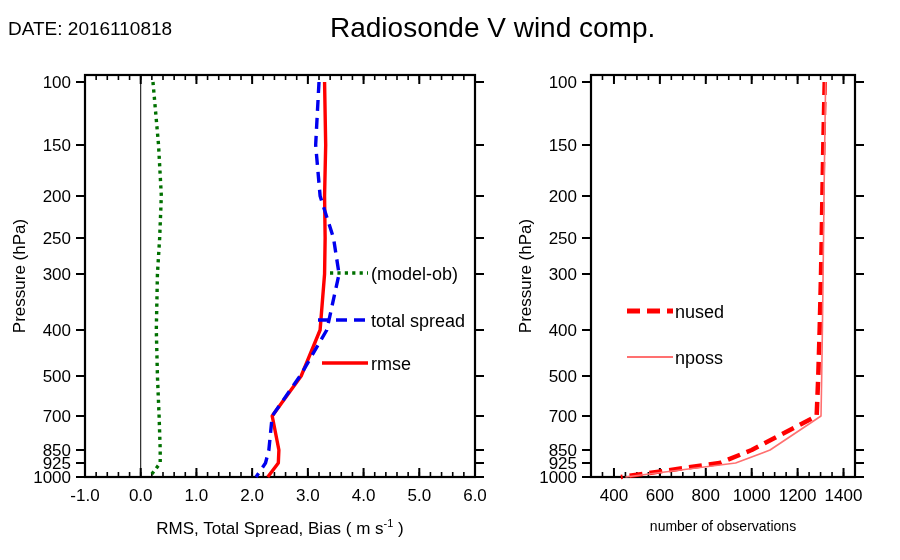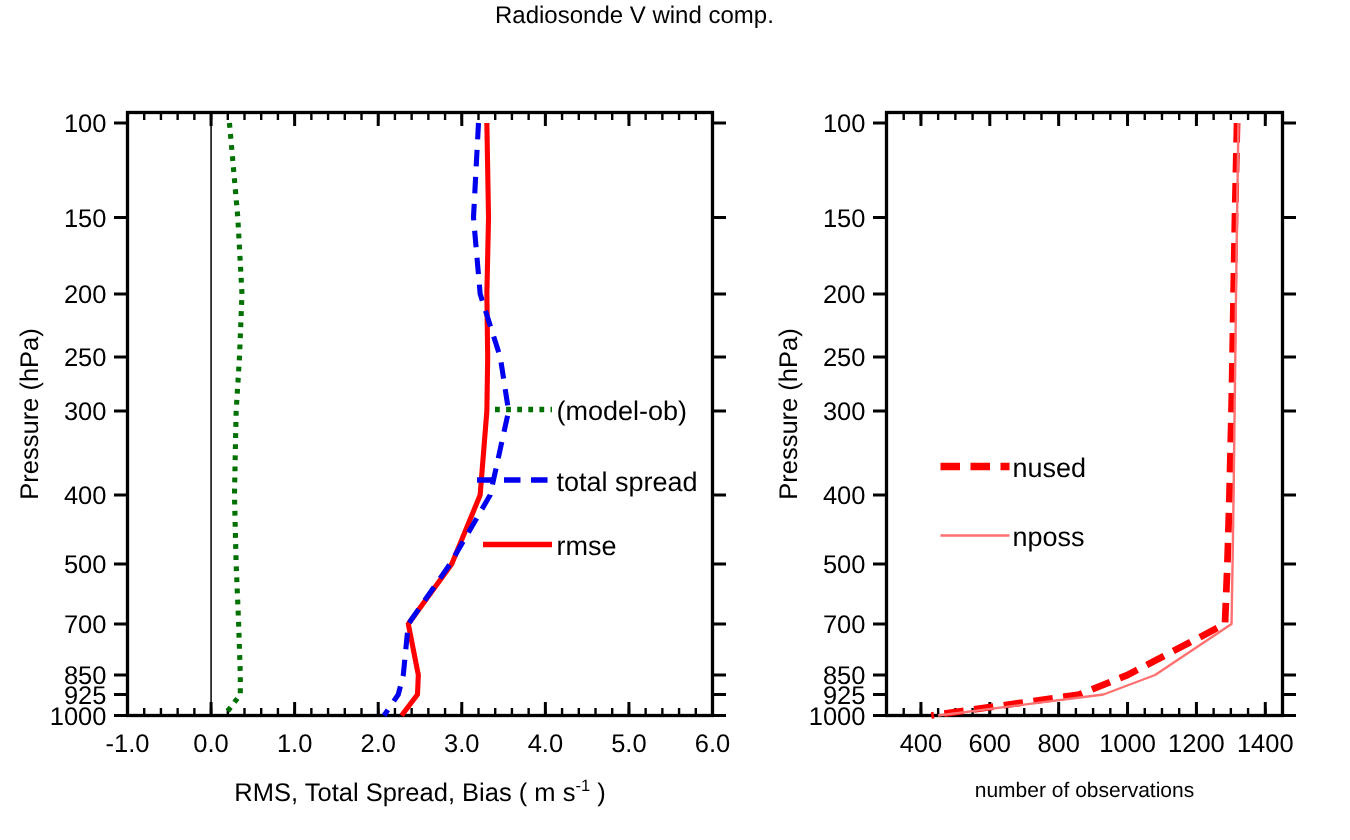--- a/index.html
+++ b/index.html
@@ -1,36 +1,37 @@
 <!DOCTYPE html>
 <html><head>
 <meta charset="utf-8">
 <style>
   html,body{margin:0;padding:0;background:#ffffff;}
   body{width:900px;height:560px;font-family:"Liberation Sans",sans-serif;color:#000;overflow:hidden;}
   #root{position:relative;width:900px;height:560px;}
   .abs{position:absolute;}
   #date-label{left:8px;top:18px;font-size:19px;white-space:nowrap;}
-  #title-shift{left:330px;top:2px;font-size:16px;white-space:nowrap;}
+  #title-shift{left:330px;top:12px;font-size:28px;white-space:nowrap;}
   svg{display:block;}
   .tickline{stroke:#000;stroke-width:2;}
   .tickline-minor{stroke:#000;stroke-width:1.6;}
   .frame{stroke:#000;stroke-width:2.2;fill:none;}
   .zeroline{stroke:#000;stroke-width:1;}
   .axtext{font-family:"Liberation Sans",sans-serif;font-size:17px;fill:#000;}
   .axislabel{font-family:"Liberation Sans",sans-serif;font-size:17px;fill:#000;}
   .axislabel-sm{font-family:"Liberation Sans",sans-serif;font-size:14px;fill:#000;}
   .legtext{font-family:"Liberation Sans",sans-serif;font-size:18px;fill:#000;}
   .sup{font-size:11px;}
 </style>
 </head>
 <body>
 
 <div id="root">
 
+  <div class="abs" id="date-label">DATE: 2016110818</div>
   <div class="abs" id="title-shift">Radiosonde V wind comp.</div>
 
   <svg id="plot-svg" class="abs" style="left:0;top:0;" width="900" height="560">
     <g id="left-panel">
         <rect x="85" y="75" width="390" height="402" class="frame"></rect>
         <line x1="140.71428571428572" y1="75" x2="140.71428571428572" y2="477" class="zeroline"></line>
         <line x1="85" y1="477" x2="85" y2="468" class="tickline"></line>
         <line x1="85" y1="75" x2="85" y2="84" class="tickline"></line>
         <text x="85" y="501" text-anchor="middle" class="axtext">-1.0</text>
         <line x1="140.71428571428572" y1="477" x2="140.71428571428572" y2="468" class="tickline"></line>

